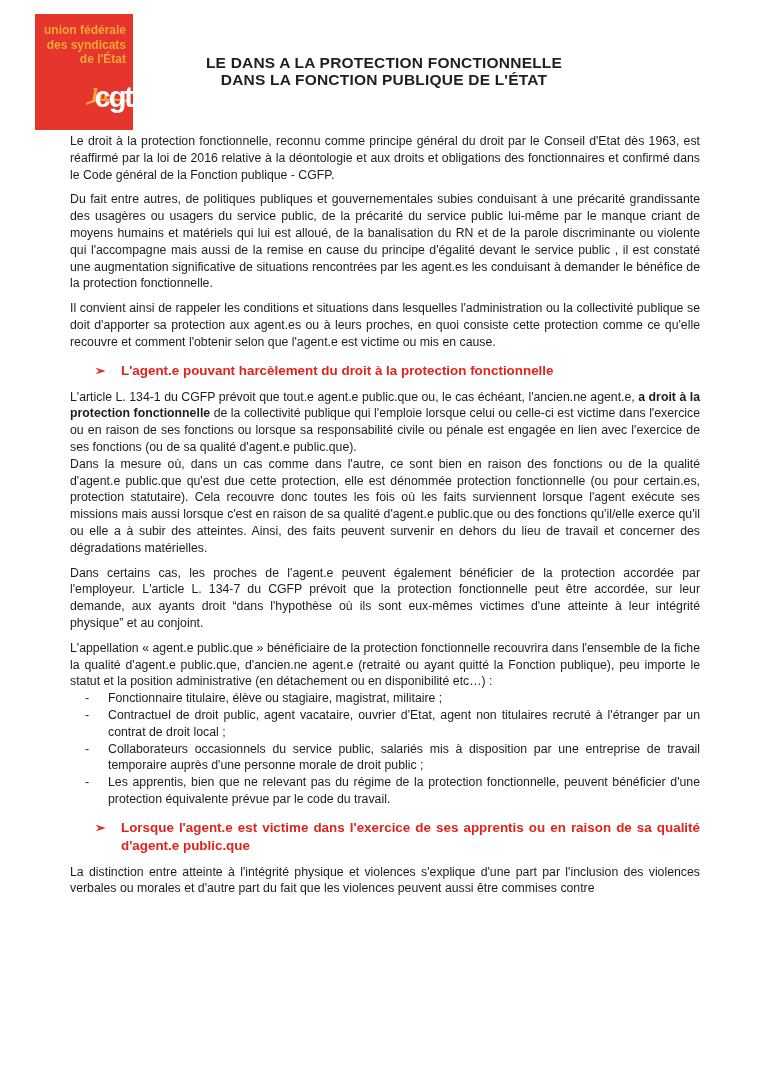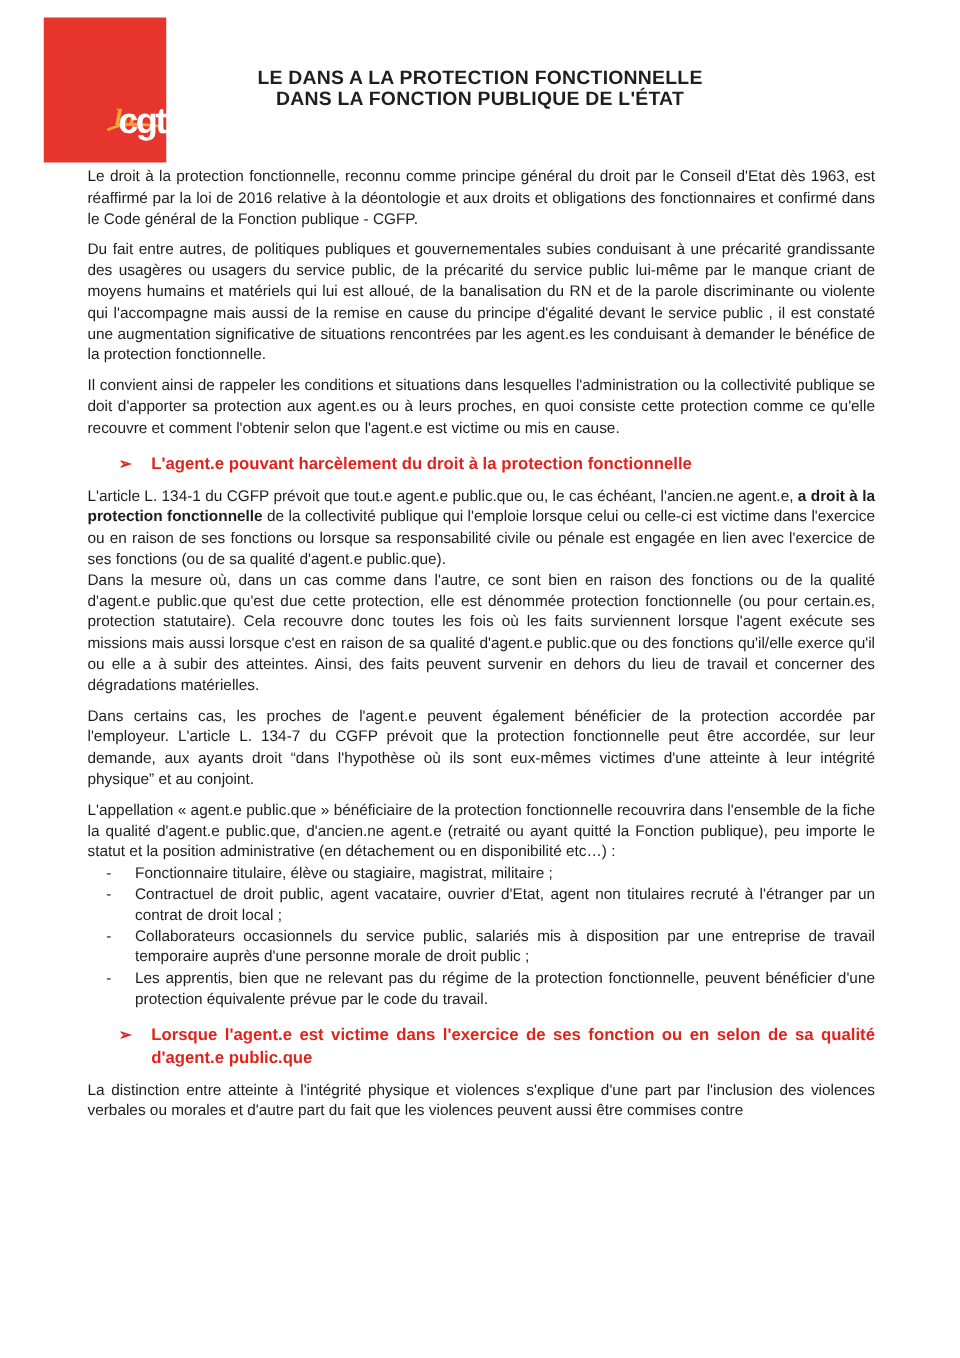--- a/index.html
+++ b/index.html
@@ -87,20 +87,25 @@
     margin-left:15px;
   }
   ul.dash-list .li-text{flex:1;text-align:justify;}
 </style>
 </head>
 <body>
 
 <div class="page">
 
   <div class="logo">
+    <div class="logo-org">
+      <div>union fédérale</div>
+      <div>des syndicats</div>
+      <div>de l'État</div>
+    </div>
     <div class="logo-la">la</div>
     <svg class="logo-swoosh" width="44" height="10" viewBox="0 0 44 10">
       <path d="M1 8 Q 14 1 43 5" stroke="#f2a636" stroke-width="2.2" fill="none"></path>
     </svg>
     <div class="logo-brand">
       <span class="logo-cgt">cgt</span>
     </div>
   </div>
 
   <div class="title-block">
@@ -143,20 +148,20 @@
         <span class="li-text">Collaborateurs occasionnels du service public, salariés mis à disposition par une entreprise de travail temporaire auprès d'une personne morale de droit public ;</span>
       </li>
       <li>
         <span class="dash">-</span>
         <span class="li-text">Les apprentis, bien que ne relevant pas du régime de la protection fonctionnelle, peuvent bénéficier d'une protection équivalente prévue par le code du travail.</span>
       </li>
     </ul>
 
     <div class="section-heading">
       <span class="arrow">➢</span>
-      <span class="heading-text">Lorsque l'agent.e est victime dans l'exercice de ses fonction ou en selon de sa qualité d'agent.e public.que</span>
+      <span class="heading-text">Lorsque l'agent.e est victime dans l'exercice de ses apprentis ou en raison de sa qualité d'agent.e public.que</span>
     </div>
 
 
     <p>La distinction entre atteinte à l'intégrité physique et violences s'explique d'une part par l'inclusion des violences verbales ou morales et d'autre part du fait que les violences peuvent aussi être commises contre</p>
 
   </div>
 </div>
 
 </body></html>

